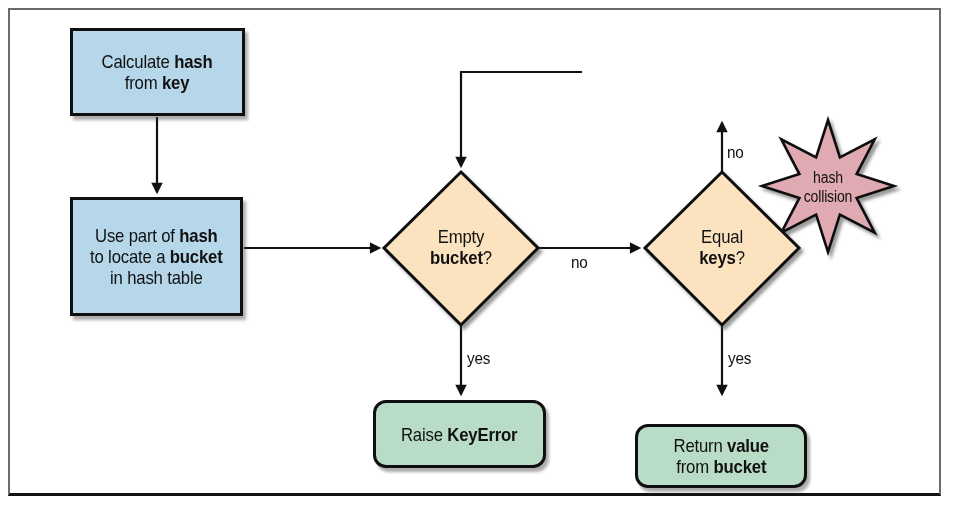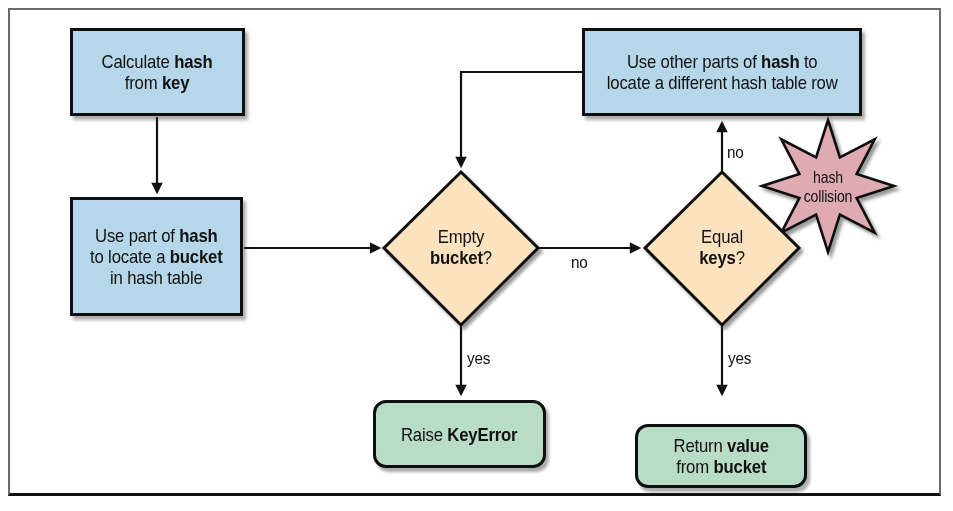--- a/index.html
+++ b/index.html
@@ -78,26 +78,20 @@
   </div>
 
   <div class="node blue" style="left:70px;top:197px;width:173px;height:119px">
     <div class="txt">
       <div><span>Use part of </span><b>hash</b></div>
       <div><span>to locate a </span><b>bucket</b></div>
       <div><span>in hash table</span></div>
     </div>
   </div>
 
-  <div class="node blue" style="left:582px;top:28px;width:280px;height:88px">
-    <div class="txt">
-      <div><span>Use other parts of </span><b>hash</b><span> to</span></div>
-      <div><span>locate a different hash table row</span></div>
-    </div>
-  </div>
 
   <div class="node green" style="left:373px;top:400px;width:173px;height:68px">
     <div class="txt">
       <div><span>Raise </span><b>KeyError</b></div>
     </div>
   </div>
 
   <div class="node green" style="left:635px;top:424px;width:172px;height:64px">
     <div class="txt">
       <div><span>Return </span><b>value</b></div>

